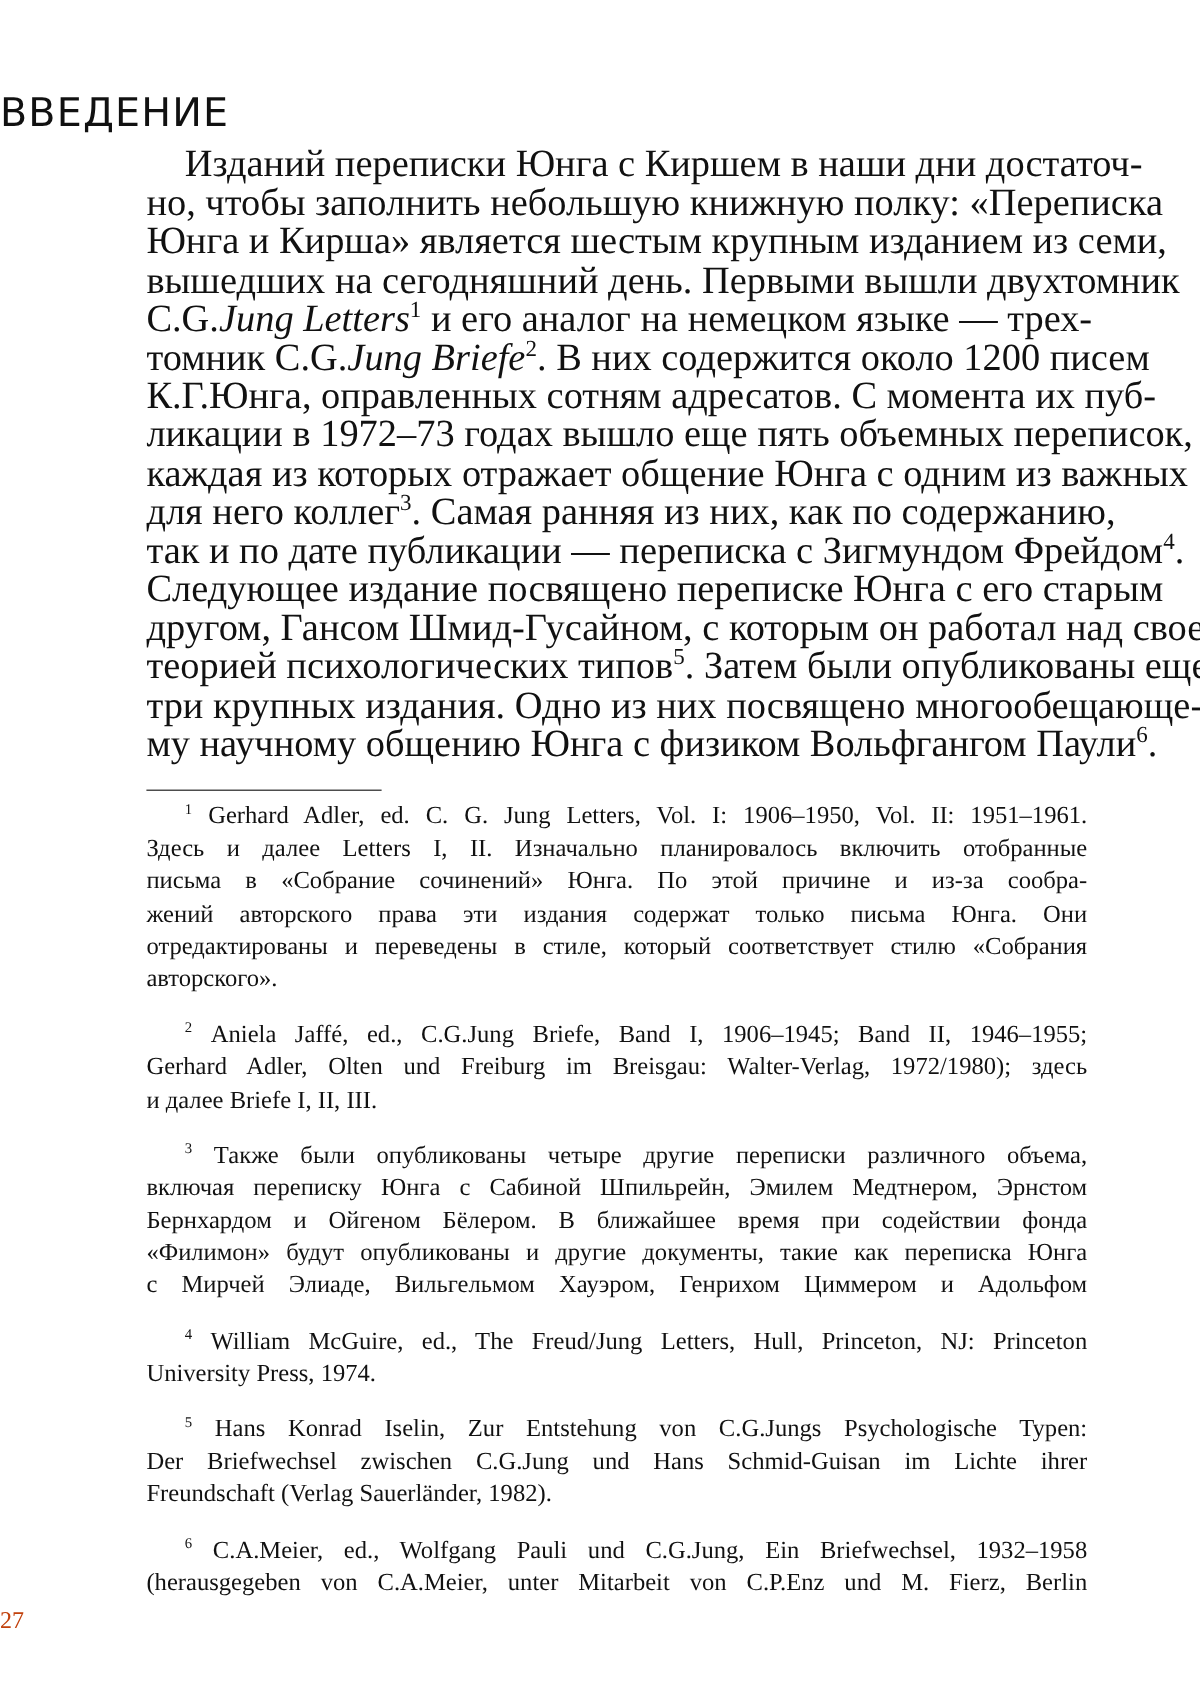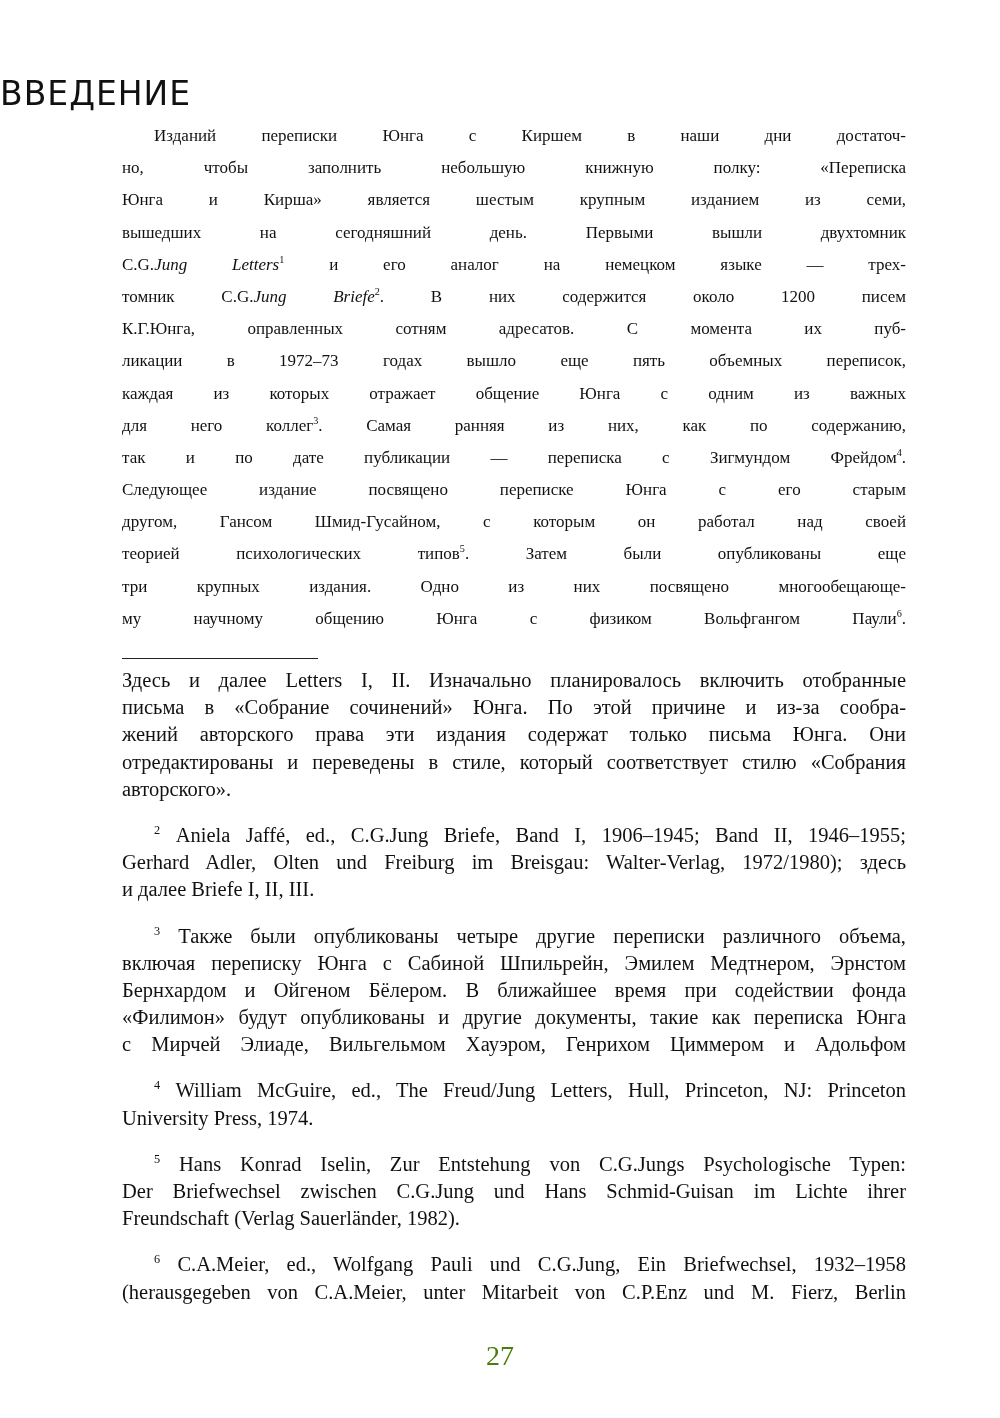--- a/index.html
+++ b/index.html
@@ -5,42 +5,42 @@
   html, body { margin: 0; padding: 0; background: #ffffff; }
   body { width: 1000px; height: 1418px; position: relative; overflow: hidden; color: #111; }
   .page { position: absolute; left: 0; top: 0; width: 1000px; height: 1418px; background: #fff; }
   .title {
     position: absolute; left: 0; width: 1000px; top: 72px; text-align: left;
     font-family: "DejaVu Sans", sans-serif; font-size: 33px; letter-spacing: 1px; color: #111;
     line-height: 44px;
   }
   .body-text {
     position: absolute; left: 122px; width: 784px; top: 120px;
-    font-family: "Liberation Serif", serif; font-size: 17px; line-height: 32.2px; color: #111;
+    font-family: "Liberation Serif", serif; font-size: 32px; line-height: 32.2px; color: #111;
   }
   .line { display: block; text-align: justify; text-align-last: justify; white-space: nowrap; height: 32.2px; overflow: visible; }
   .line.indent { padding-left: 32px; }
   sup { font-size: 60%; line-height: 0; vertical-align: super; }
   i { font-style: italic; }
   .rule {
     position: absolute; left: 122px; top: 658px; width: 196px; height: 0;
     border-top: 1.5px solid #222;
   }
   .notes {
     position: absolute; left: 122px; width: 784px; top: 667px;
     font-family: "Liberation Serif", serif; font-size: 20.5px; line-height: 27.2px; color: #111;
   }
   .nline { display: block; white-space: nowrap; height: 27.2px; text-align: justify; text-align-last: justify; }
   .nline.indent { padding-left: 32px; }
   .nline.end { text-align-last: left; }
   .note { display: block; }
   .note + .note { margin-top: 19px; }
   .pagenum {
-    position: absolute; left: 0; width: 1000px; top: 1340px; text-align: center;
-    font-family: "Liberation Serif", serif; font-size: 28px; color: #4d7c0f;
+    position: absolute; left: 0; width: 1000px; top: 1340px; 
+    font-family: "Liberation Serif", serif; font-size: 20px; color: #c2410c;
   }
 </style>
 </head>
 <body>
 
 <div class="page">
 
   <div class="title">ВВЕДЕНИЕ</div>
 
   <div class="body-text">
@@ -59,20 +59,21 @@
     <span class="line"><span>другом, Гансом Шмид-Гусайном, с которым он работал над своей</span></span>
     <span class="line"><span>теорией психологических типов</span><sup>5</sup><span>. Затем были опубликованы еще</span></span>
     <span class="line"><span>три крупных издания. Одно из них посвящено многообещающе-</span></span>
     <span class="line"><span>му научному общению Юнга с физиком Вольфгангом Паули</span><sup>6</sup><span>.</span></span>
   </div>
 
   <div class="rule"></div>
 
   <div class="notes">
     <div class="note">
+      <span class="nline indent"><sup>1</sup>&nbsp;<span>Gerhard Adler, ed. C. G. Jung Letters, Vol. I: 1906–1950, Vol. II: 1951–1961.</span></span>
       <span class="nline">Здесь и далее Letters I, II. Изначально планировалось включить отобранные</span>
       <span class="nline">письма в «Собрание сочинений» Юнга. По этой причине и из-за сообра-</span>
       <span class="nline">жений авторского права эти издания содержат только письма Юнга. Они</span>
       <span class="nline">отредактированы и переведены в стиле, который соответствует стилю «Собрания</span>
       <span class="nline end">авторского».</span>
     </div>
     <div class="note">
       <span class="nline indent"><sup>2</sup>&nbsp;<span>Aniela Jaffé, ed., C.G.Jung Briefe, Band I, 1906–1945; Band II, 1946–1955;</span></span>
       <span class="nline">Gerhard Adler, Olten und Freiburg im Breisgau: Walter-Verlag, 1972/1980); здесь</span>
       <span class="nline end">и далее Briefe I, II, III.</span>

